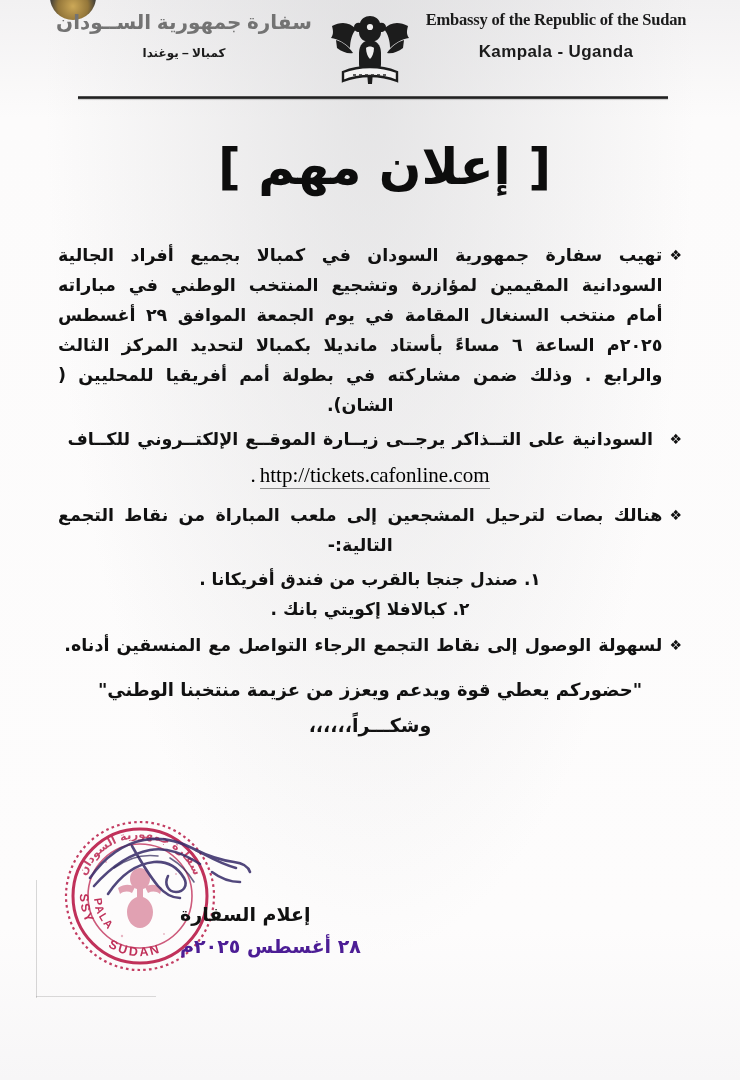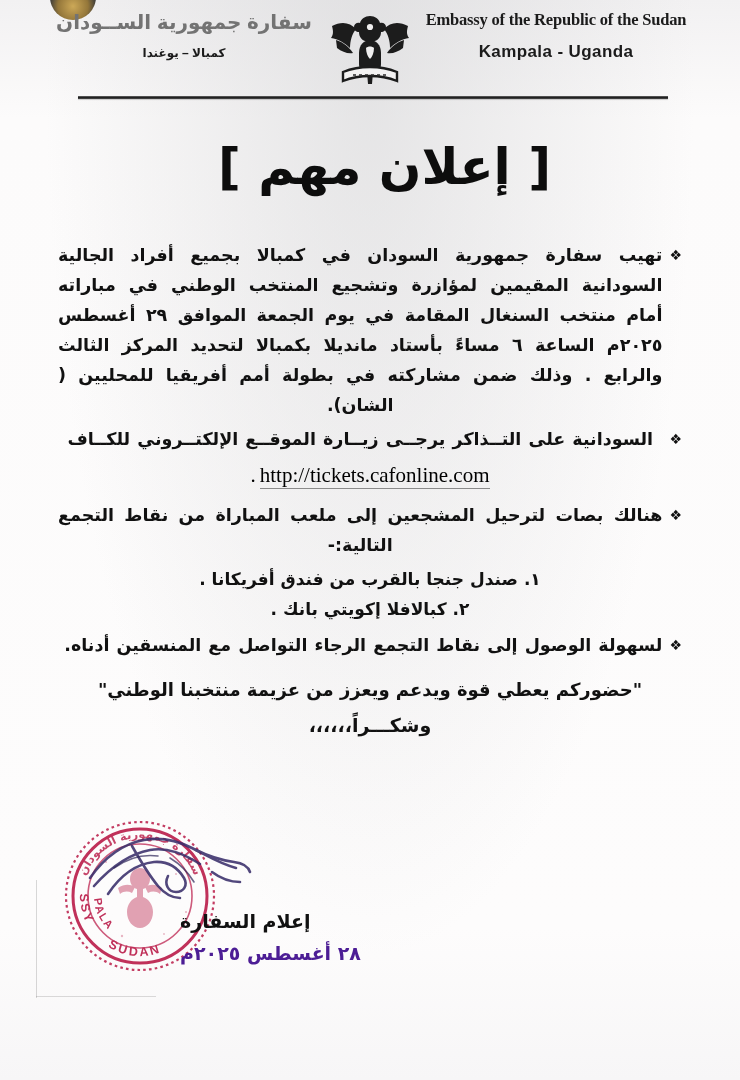--- a/index.html
+++ b/index.html
@@ -235,21 +235,21 @@
     position: absolute;
     top: 14px;
     left: 44px;
     width: 180px;
     height: 90px;
     pointer-events: none;
   }
   .sign-off {
     position: absolute;
     right: -10px;
-    top: 96px;
+    top: 89px;
     width: 210px;
     direction: rtl;
     text-align: left;
     font-family: "DejaVu Sans", "Liberation Sans", sans-serif;
   }
   .sign-off .label {
     font-size: 19px;
     font-weight: 700;
     color: #111;
     line-height: 30px;

